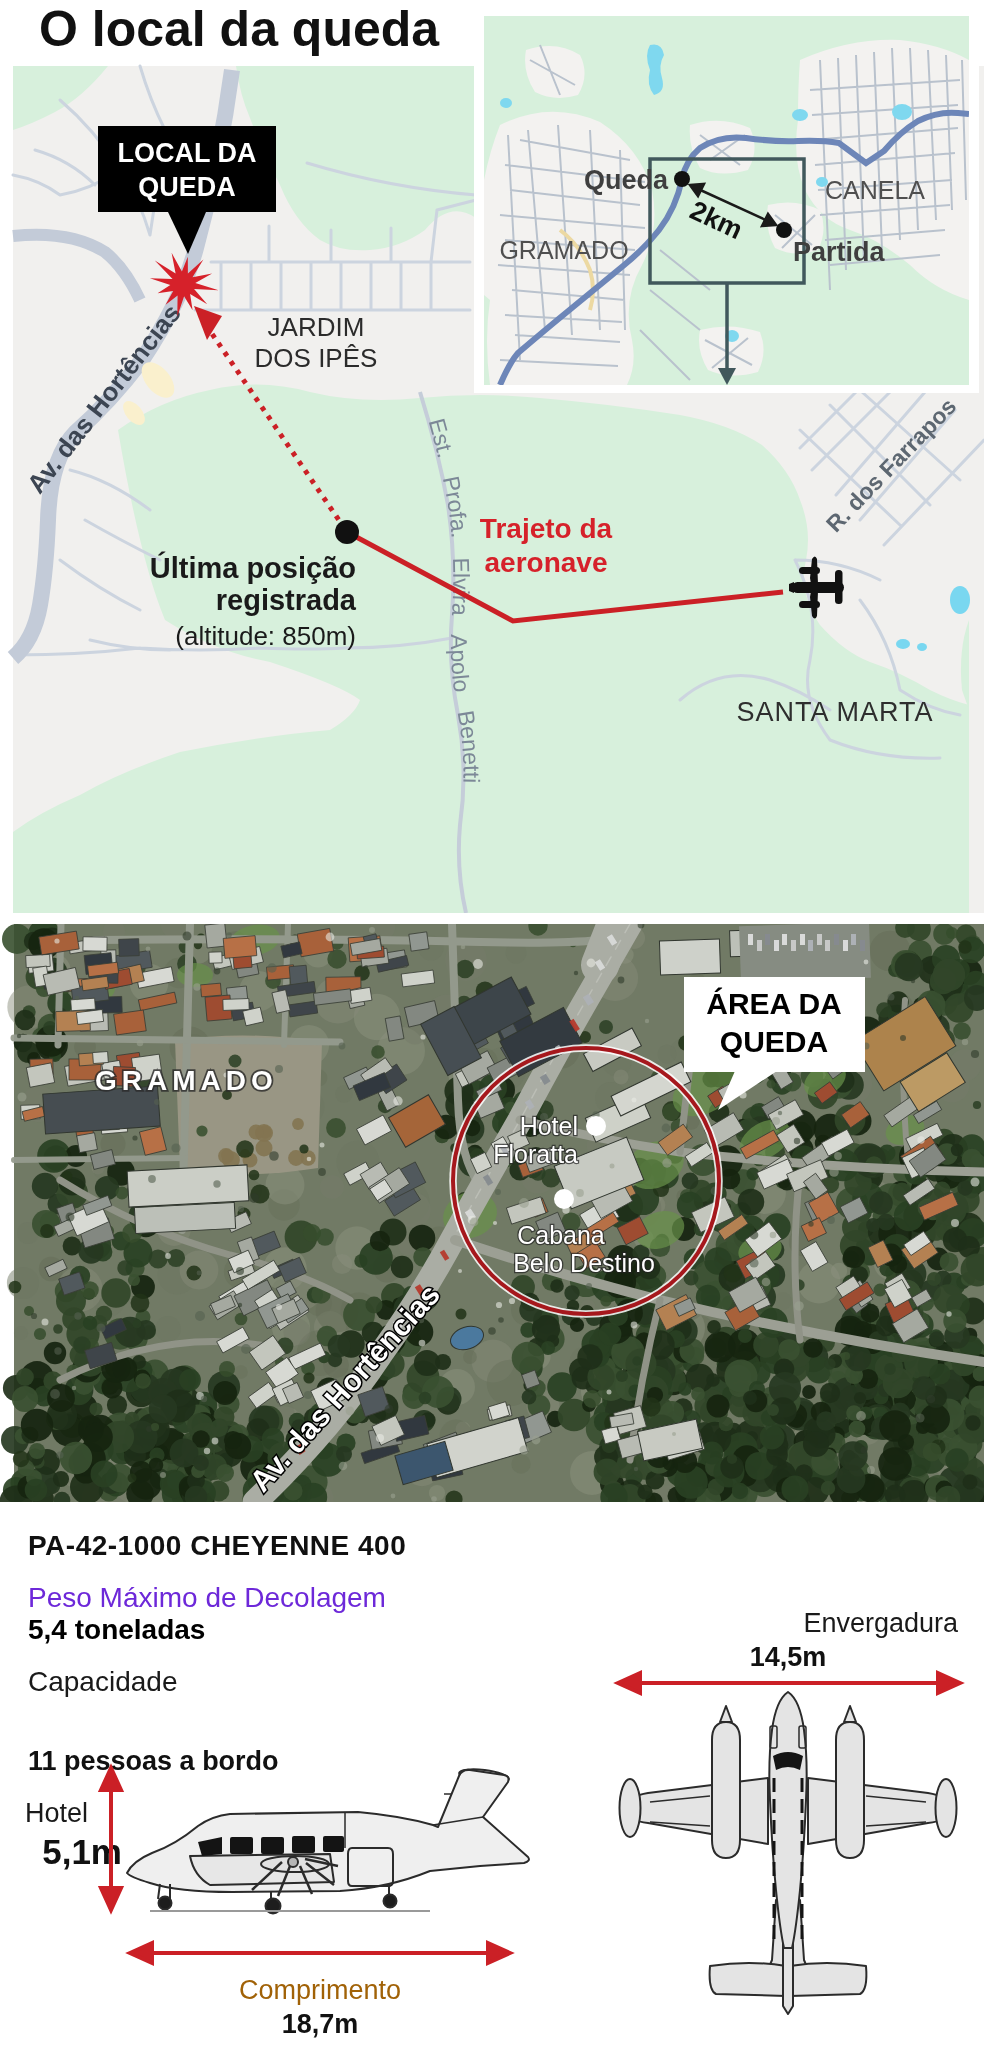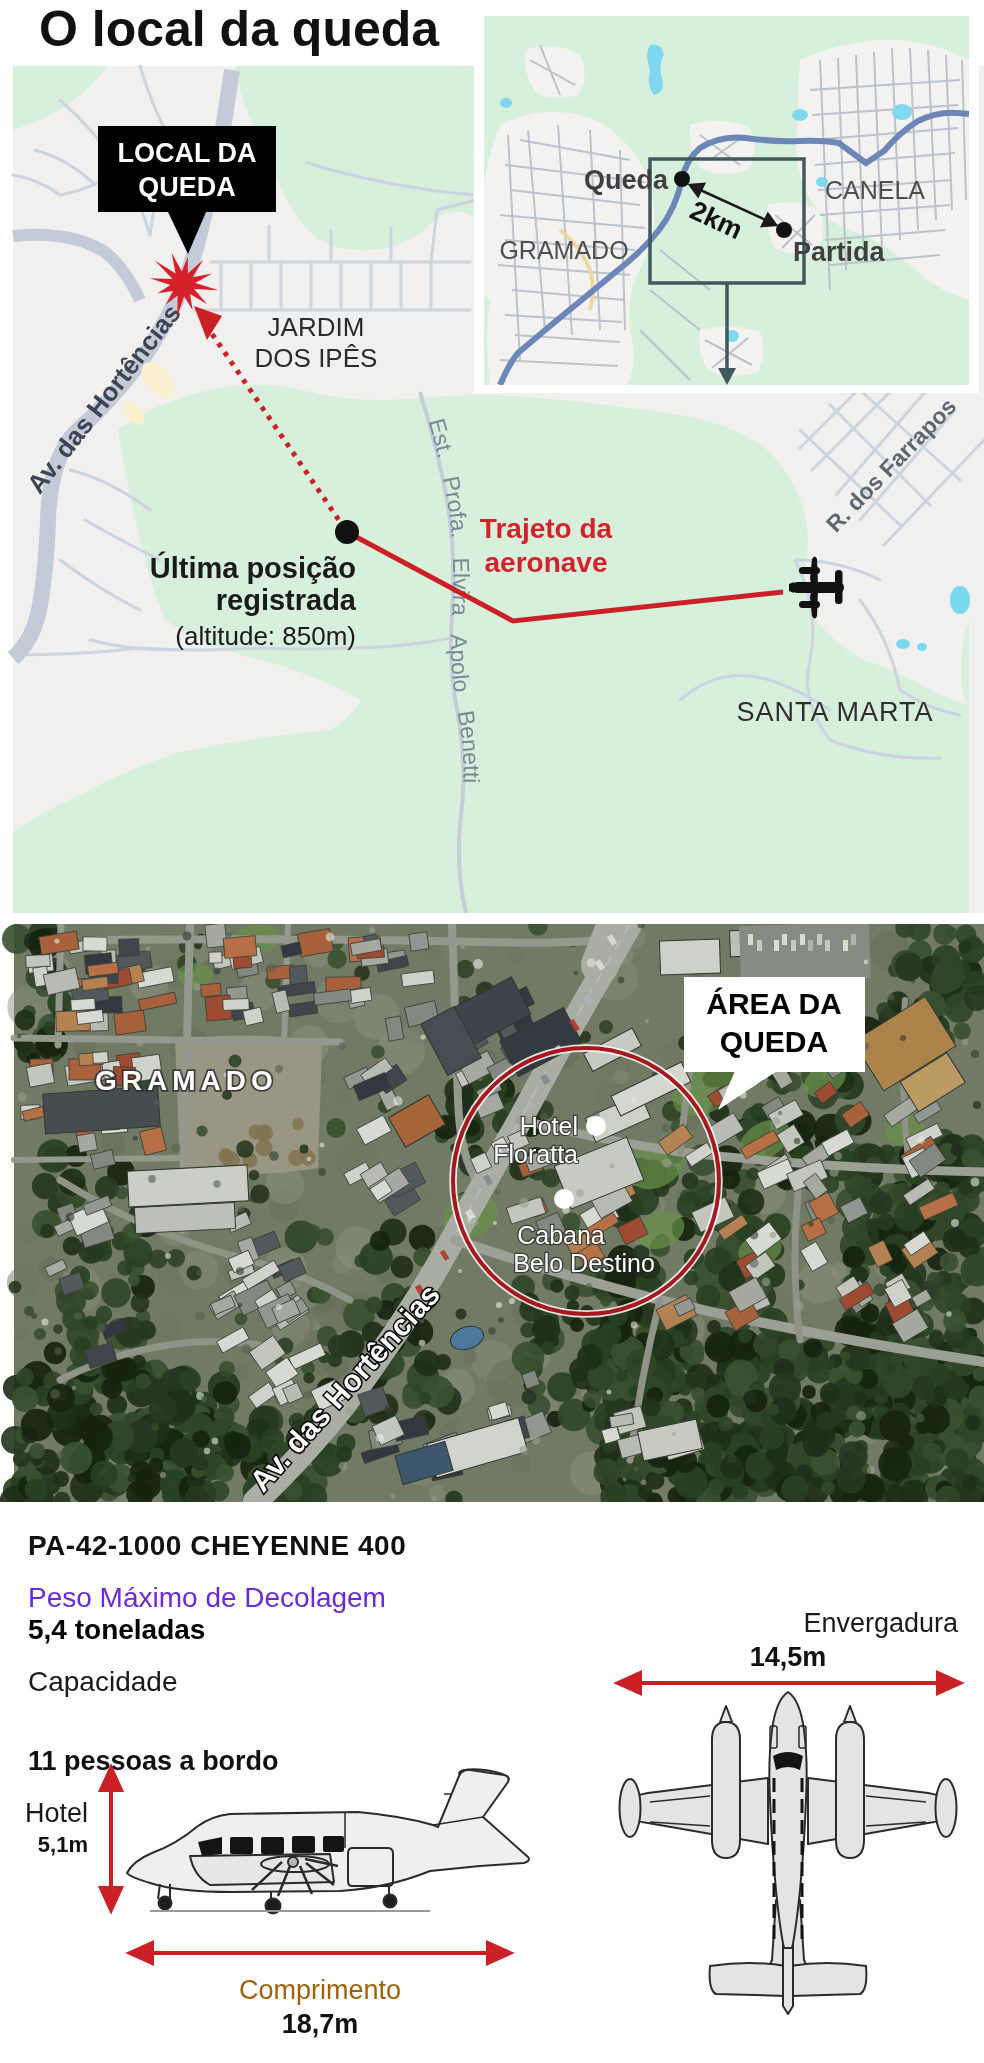--- a/index.html
+++ b/index.html
@@ -2319,21 +2319,21 @@
 <div class="abs" style="left:28px;top:1582px;font-size:28px;color:#6d28d9;">Peso Máximo de Decolagem</div>
 <div class="abs" style="left:28px;top:1614px;font-size:28px;font-weight:bold;color:#000000;">5,4 toneladas</div>
 
 <div class="abs" style="left:28px;top:1666px;font-size:28px;color:#1a1a1a;">Capacidade</div>
 <div class="abs" style="left:28px;top:1698px;font-size:27px;font-weight:bold;color:#111;margin-top:48px;">11 pessoas a bordo</div>
 
 <div class="abs" style="left:618px;top:1608px;width:340px;text-align:right;font-size:27px;color:#1a1a1a;">Envergadura</div>
 <div class="abs" style="left:618px;top:1642px;width:340px;text-align:center;font-size:27px;font-weight:bold;color:#111;">14,5m</div>
 
 <div class="abs" style="left:0px;top:1798px;width:88px;text-align:right;font-size:27px;color:#1a1a1a;">Hotel</div>
-<div class="abs" style="left:0px;top:1832px;width:88px;text-align:right;font-size:22px;font-weight:bold;color:#111;">5,1m</div>
+<div class="abs" style="left:0px;top:1832px;width:88px;text-align:right;font-size:35px;font-weight:bold;color:#111;padding-left:34px;">5,1m</div>
 
 <div class="abs" style="left:150px;top:1975px;width:340px;text-align:center;font-size:27px;color:#a16207;">Comprimento</div>
 <div class="abs" style="left:150px;top:2009px;width:340px;text-align:center;font-size:27px;font-weight:bold;color:#111;">18,7m</div>
 
 <svg class="abs" style="left:0;top:1502px" width="984" height="561" viewBox="0 1502 984 561">
 
   <g stroke="#cb2026" stroke-width="4" fill="#cb2026">
       <path d="M632,1683 L946,1683" fill="none"></path>
       <path d="M618,1683 L640,1673 L640,1693 Z"></path>
       <path d="M960,1683 L938,1673 L938,1693 Z"></path>

